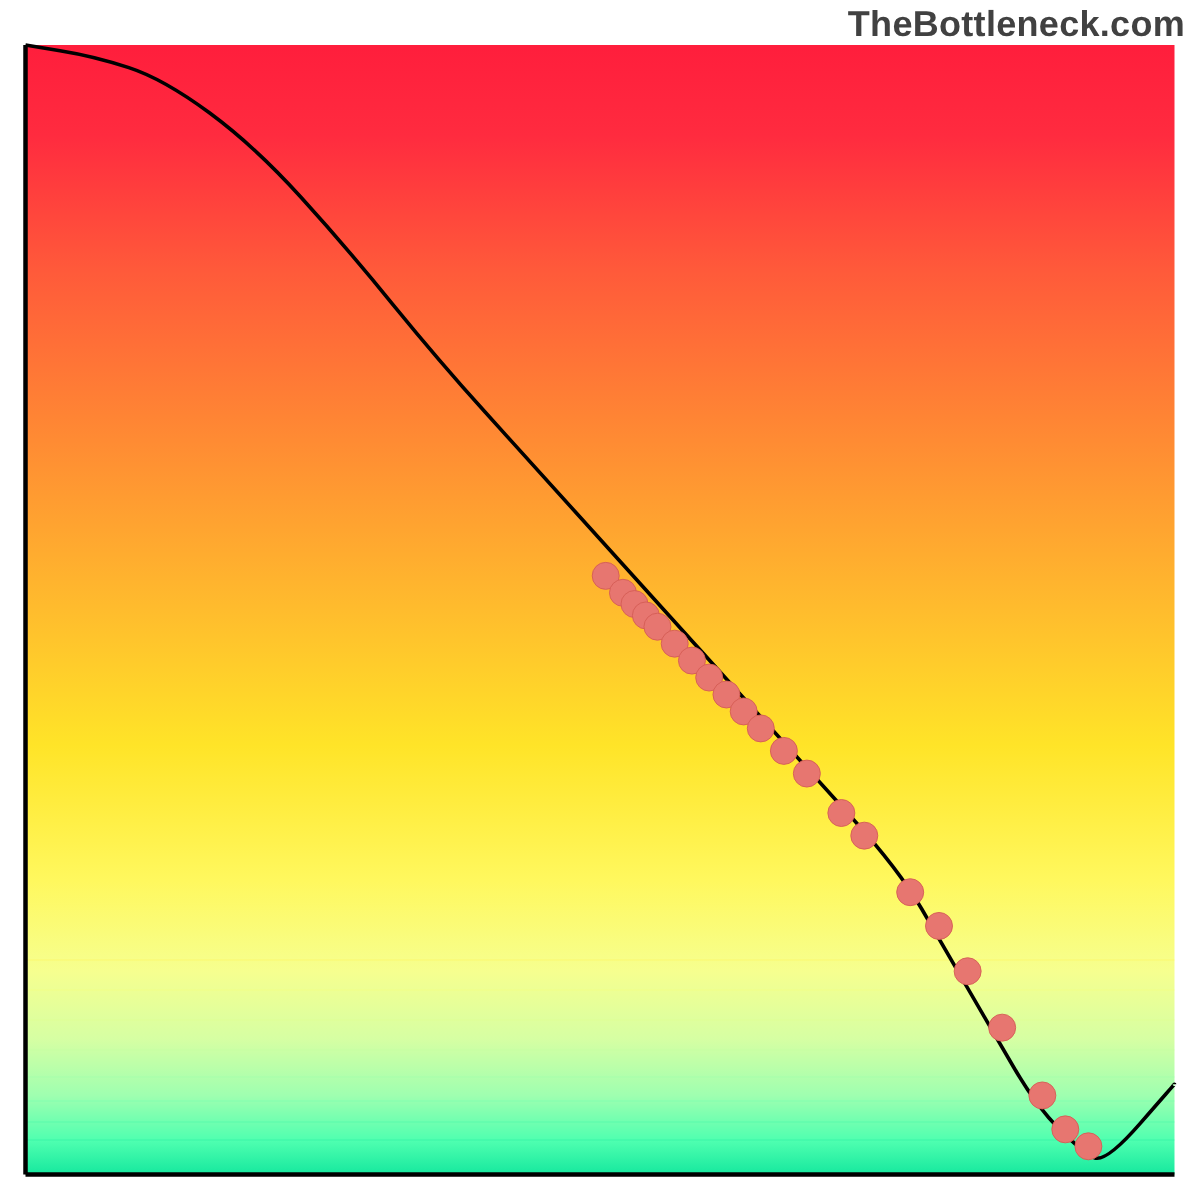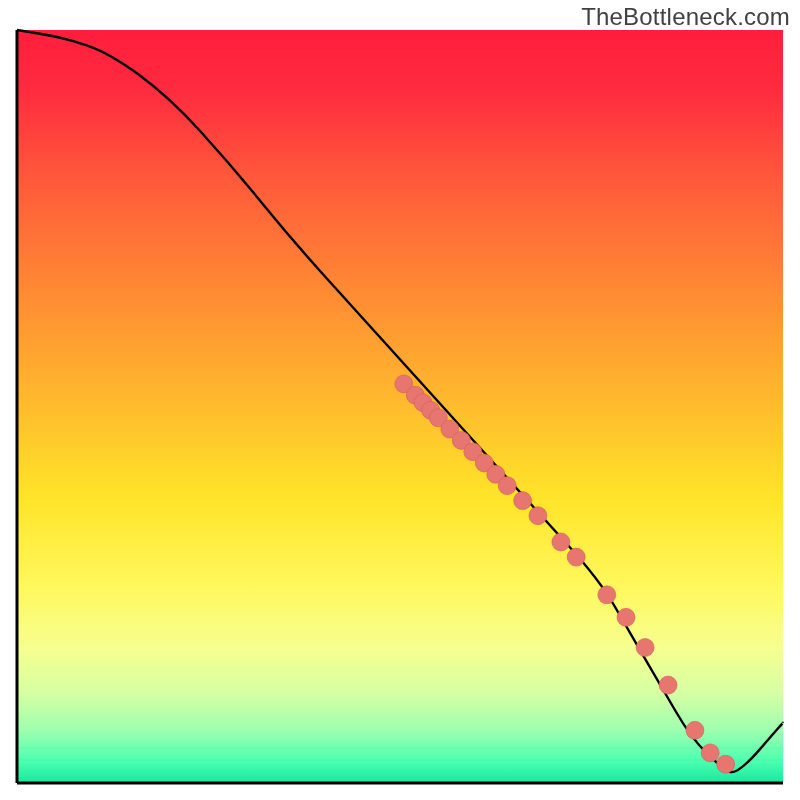--- a/index.html
+++ b/index.html
@@ -14,21 +14,21 @@
   .stage {
     position: relative;
     width: 800px;
     height: 800px;
   }
   .watermark {
     position: absolute;
     top: 3px;
     right: 10px;
     font-size: 24px;
-    font-weight: 400;
+    font-weight: 700;
     color: #414141;
     letter-spacing: 0.2px;
     z-index: 5;
   }
   svg {
     position: absolute;
     inset: 0;
     width: 800px;
     height: 800px;
   }

